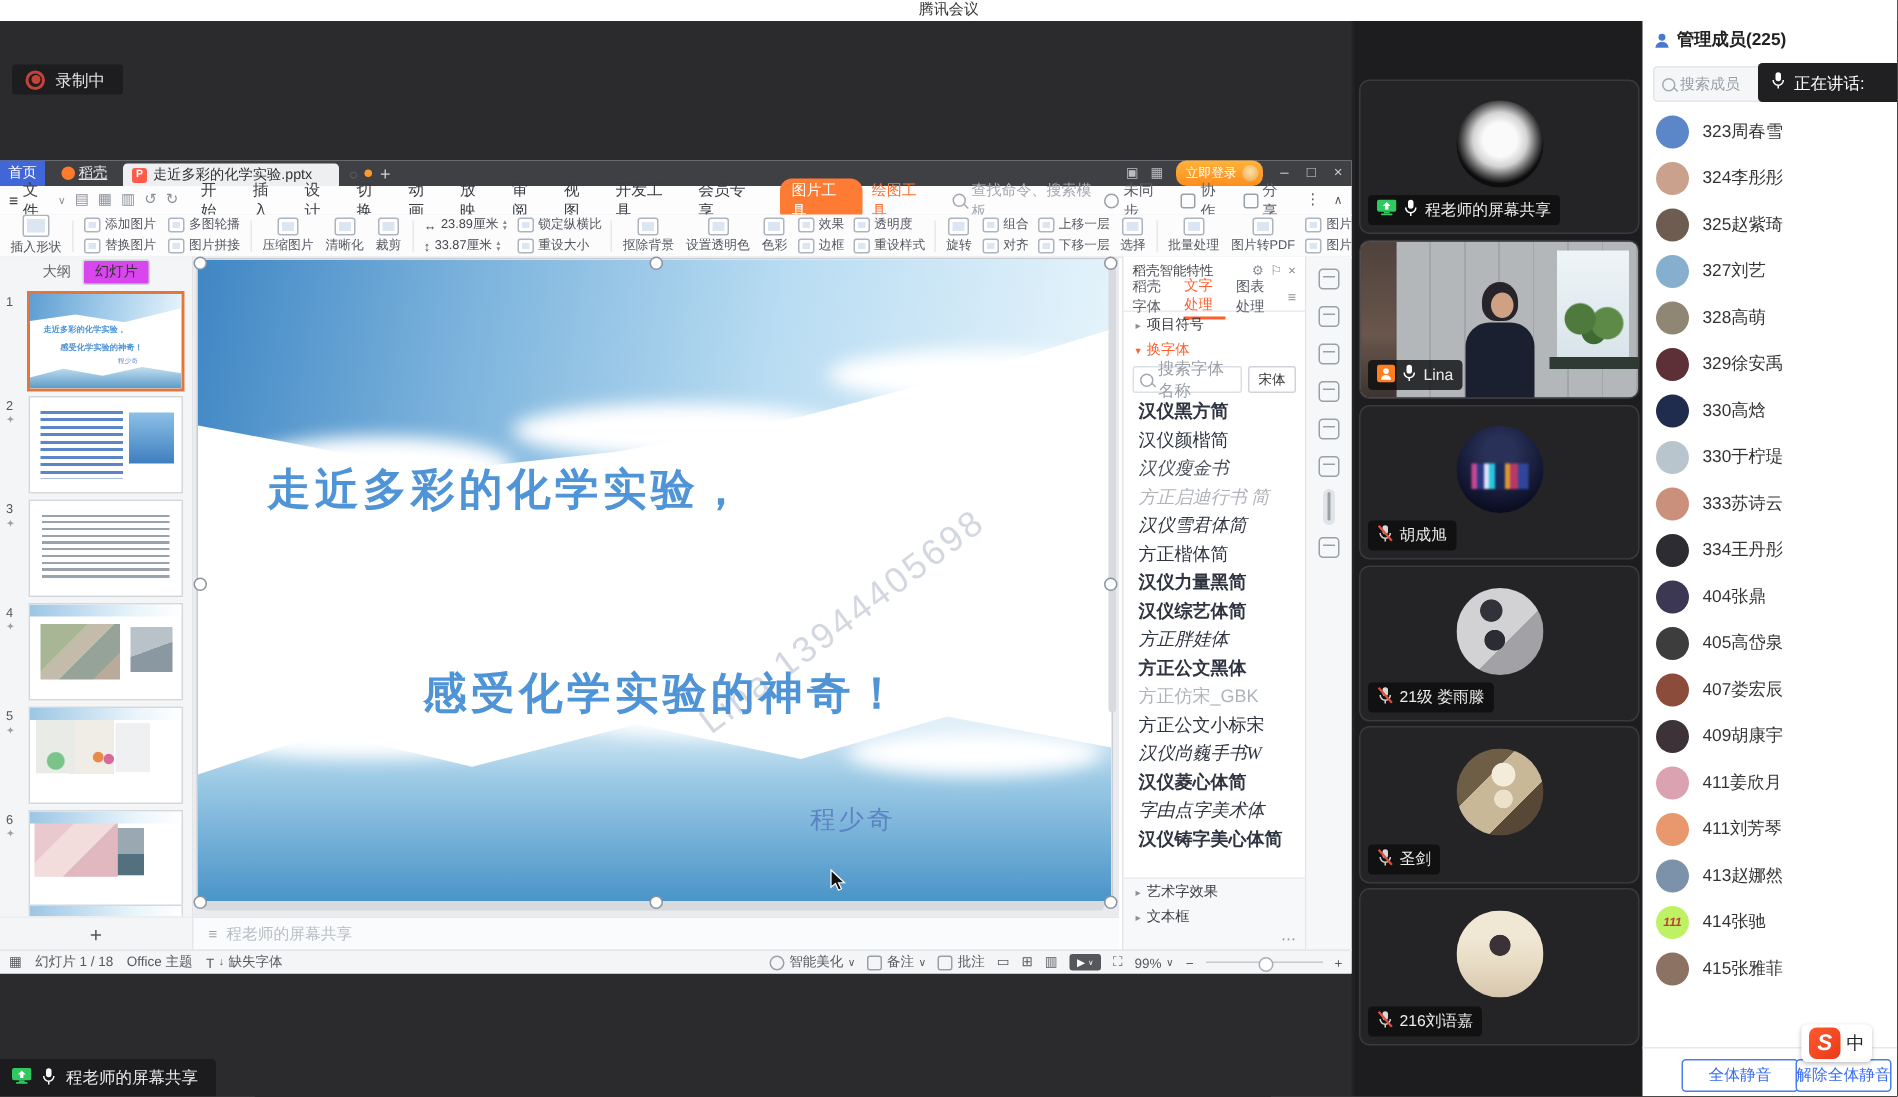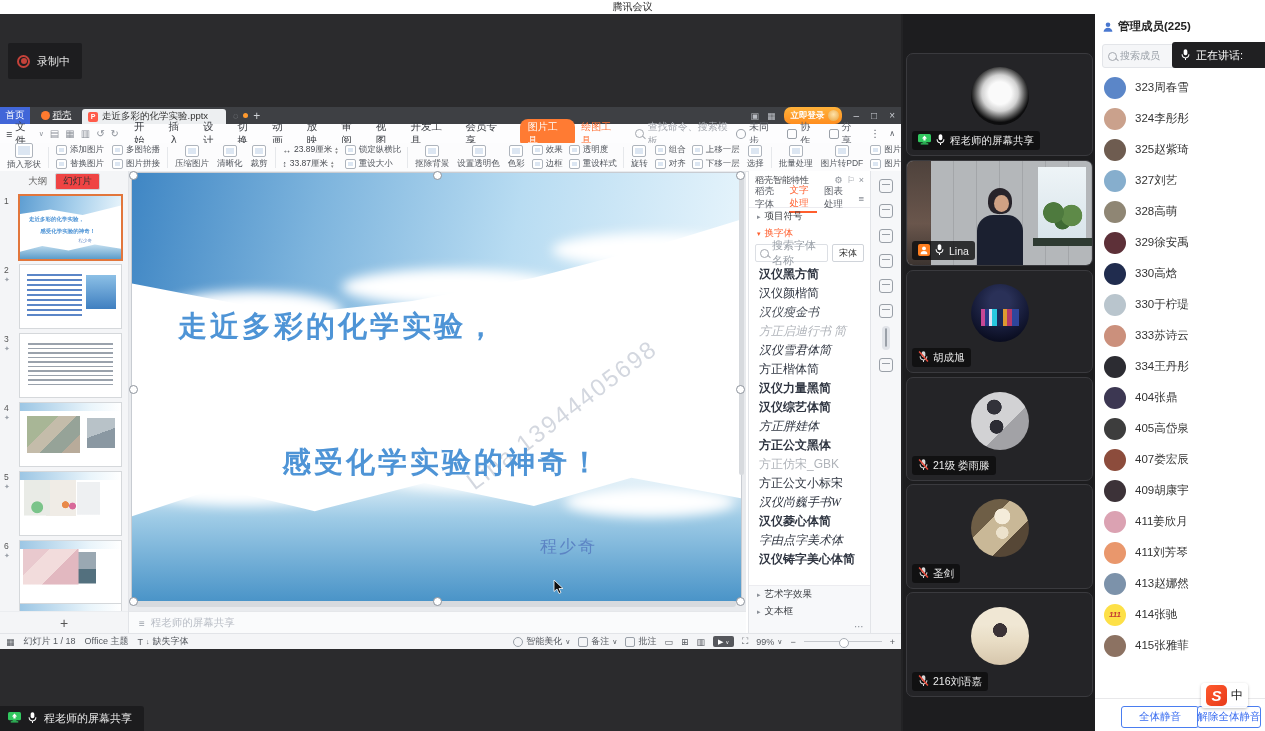--- a/index.html
+++ b/index.html
@@ -4,42 +4,42 @@
 <style>
   html,body{margin:0;padding:0;background:#111;}
   #app{position:relative;width:1265px;height:731px;overflow:hidden;background:#242426;
        font-family:"Liberation Sans","DejaVu Sans",sans-serif;-webkit-font-smoothing:antialiased;}
   #meet-titlebar{position:absolute;top:0;left:0;width:1265px;height:14px;background:#ffffff;
        text-align:center;font-size:10px;line-height:14px;color:#333;}
   #stage{position:absolute;top:14px;left:0;width:1265px;height:717px;background:#232325;overflow:hidden;}
 
   
   #share-area{position:absolute;left:0;top:0;width:901px;height:717px;background:#2b2b2d;}
-  #rec-badge{position:absolute;left:8px;top:29px;height:36px;background:#1d1d1f;border-radius:2px;
+  #rec-badge{position:absolute;left:8px;top:29px;height:20px;background:#1d1d1f;border-radius:2px;
        display:flex;align-items:center;gap:7px;padding:0 12px 0 9px;color:#e3e3e3;font-size:11px;}
   .rec-dot{width:9px;height:9px;border:2px solid #c4423a;border-radius:50%;position:relative;}
   .rec-dot::after{content:"";position:absolute;inset:1.5px;background:#c4423a;border-radius:50%;}
 
   
   #wps{position:absolute;left:0;top:93px;width:901px;height:542px;background:#ffffff;}
   #wps-tabbar{position:absolute;top:0;left:0;right:0;height:17px;background:#3e4044;display:flex;align-items:stretch;}
   .tab-home{width:30px;background:#4166d8;color:#fff;font-size:9.5px;display:flex;align-items:center;justify-content:center;}
   .tab-docer{width:52px;color:#e8e8e8;font-size:9.5px;display:flex;align-items:center;justify-content:center;gap:3px;text-decoration:underline;}
   .docer-dot{width:9px;height:9px;border-radius:50%;background:#ff7a2f;}
   .tab-doc{width:132px;background:#edeff1;color:#333;font-size:9.5px;display:flex;align-items:center;gap:4px;
        padding:0 6px;margin-top:2px;border-radius:3px 3px 0 0;white-space:nowrap;overflow:hidden;}
   .doc-ico{width:10px;height:10px;background:#ff5b4a;border-radius:2px;color:#fff;font-size:7px;font-weight:bold;
        display:flex;align-items:center;justify-content:center;flex-shrink:0;}
   .tab-extras{display:flex;align-items:center;gap:5px;padding:0 7px;color:#9a9da3;font-size:9px;}
   .unsaved-dot{width:5px;height:5px;background:#ff9a2e;border-radius:50%;}
   .newtab{color:#cfd2d6;font-size:12px;}
   .tabbar-right{margin-left:auto;display:flex;align-items:center;gap:8px;padding-right:6px;}
   .win-glyph{color:#b9bcc2;font-size:9px;}
   .login-pill{height:17px;background:linear-gradient(180deg,#ffb23a,#ff8d1e);border-radius:7px;color:#fff;
-       font-size:8.5px;display:flex;align-items:center;gap:3px;padding:0 3px 0 7px;font-weight:bold;}
+       font-size:8.5px;display:flex;align-items:center;gap:3px;padding:0 3px 0 7px;}
   .login-ava{width:11px;height:11px;border-radius:50%;background:radial-gradient(circle at 50% 40%,#ffe2a8,#e8a23c);}
   .winctl{color:#c9ccd2;font-size:10px;margin-left:4px;}
 
   #wps-menurow{position:absolute;top:17px;left:0;right:0;height:19px;background:#fdfdfe;border-bottom:1px solid #ecedf0;
        display:flex;align-items:center;font-size:10.5px;color:#3a3d42;padding:0 6px;}
   .file-menu{display:flex;align-items:center;gap:3px;padding-right:6px;}
   .qa-icons{display:flex;gap:6px;color:#8b9098;font-size:10px;padding-right:8px;}
   .menu-tab{padding:0 7px;cursor:default;}
   .ctx-pill{background:#ff7b33;color:#fff;border-radius:8px;padding:1px 8px;font-size:10px;margin-left:6px;}
   .ctx-draw{color:#ff6e31;padding:0 6px;font-size:10px;}
@@ -64,21 +64,21 @@
   .tb-mini .ic{width:9px;height:8px;}
   .tb-grid{display:grid;grid-template-columns:auto auto;gap:2px 8px;padding:0 4px;flex-shrink:0;}
   .size-block{display:flex;flex-direction:column;gap:2px;padding:0 4px;flex-shrink:0;}
   .size-row{display:flex;align-items:center;gap:3px;font-size:8.5px;color:#45484e;}
   .spin{display:flex;flex-direction:column;font-size:5px;color:#888;line-height:4px;}
 
   
   #wps-content{position:absolute;top:64px;left:0;right:0;bottom:15px;}
   #thumb-panel{position:absolute;left:0;top:0;width:128px;bottom:0;background:#f4f5f7;border-right:1px solid #e2e4e8;overflow:hidden;}
   .thumb-tabs{height:20px;display:flex;align-items:center;justify-content:center;gap:8px;font-size:9.5px;color:#666;}
-  .ttab-active{background:#ef4444;border:1px solid #d0d3d8;border-radius:2px;padding:1px 7px;color:#333;}
+  .ttab-active{background:#d946ef;border:1px solid #d0d3d8;border-radius:2px;padding:1px 7px;color:#333;}
   #thumb-list{position:absolute;top:24px;left:0;right:0;}
   .thumb-row{position:relative;height:63px;margin-bottom:6px;}
   .thumb-num{position:absolute;left:4px;top:1px;font-size:8.5px;color:#555;}
   .thumb-star{position:absolute;left:4px;top:12px;font-size:7px;color:#9aa0a8;}
   .thumb-box{position:absolute;left:19px;top:0;width:101px;height:63px;background:#fff;border:1px solid #d5d8db;overflow:hidden;}
   .thumb-sel{border:2px solid #e2763c;left:18px;top:-1px;}
   .thumb-sky{position:absolute;top:0;left:0;right:0;height:13%;background:linear-gradient(90deg,#9cc6e4,#eaf5fb 70%,#fff);}
   .kind-title::before{content:"";position:absolute;top:0;left:0;right:0;height:30%;
       background:linear-gradient(100deg,#5e9ed2,#a8d0ec 55%,#e8f4fb);clip-path:polygon(0 0,100% 0,100% 50%,62% 100%,30% 72%,0 95%);}
   .kind-title::after{content:"";position:absolute;bottom:0;left:0;right:0;height:26%;
@@ -855,21 +855,21 @@
           </div>
           <div class="member-row">
             <div class="m-ava" style="background: rgb(233, 151, 108);"></div>
             <div class="m-name">411刘芳琴</div>
           </div>
           <div class="member-row">
             <div class="m-ava" style="background: rgb(124, 146, 170);"></div>
             <div class="m-name">413赵娜然</div>
           </div>
           <div class="member-row">
-            <div class="m-ava" style="background: #fde047; color: rgb(195, 59, 50); font-style: italic;">111</div>
+            <div class="m-ava" style="background: #bef264; color: rgb(195, 59, 50); font-style: italic;">111</div>
             <div class="m-name">414张驰</div>
           </div>
           <div class="member-row">
             <div class="m-ava" style="background: rgb(140, 114, 98);"></div>
             <div class="m-name">415张雅菲</div>
           </div>
         </div>
       <div class="mp-divider"></div>
       <div class="btn-blue" style="left:26px;width:78px;">全体静音</div>
       <div class="btn-blue" style="left:102px;width:64px;">解除全体静音</div>

